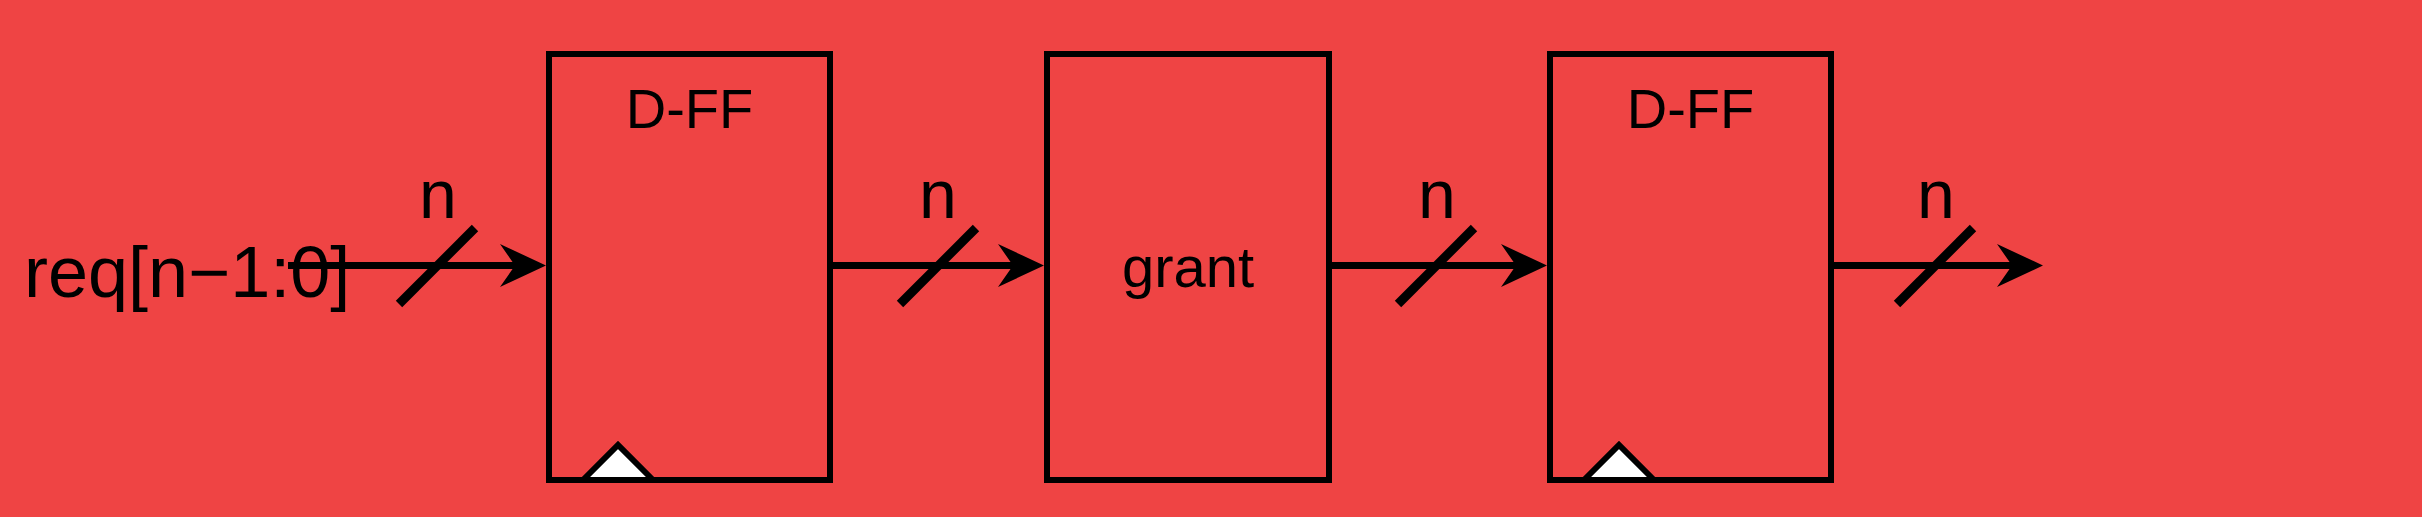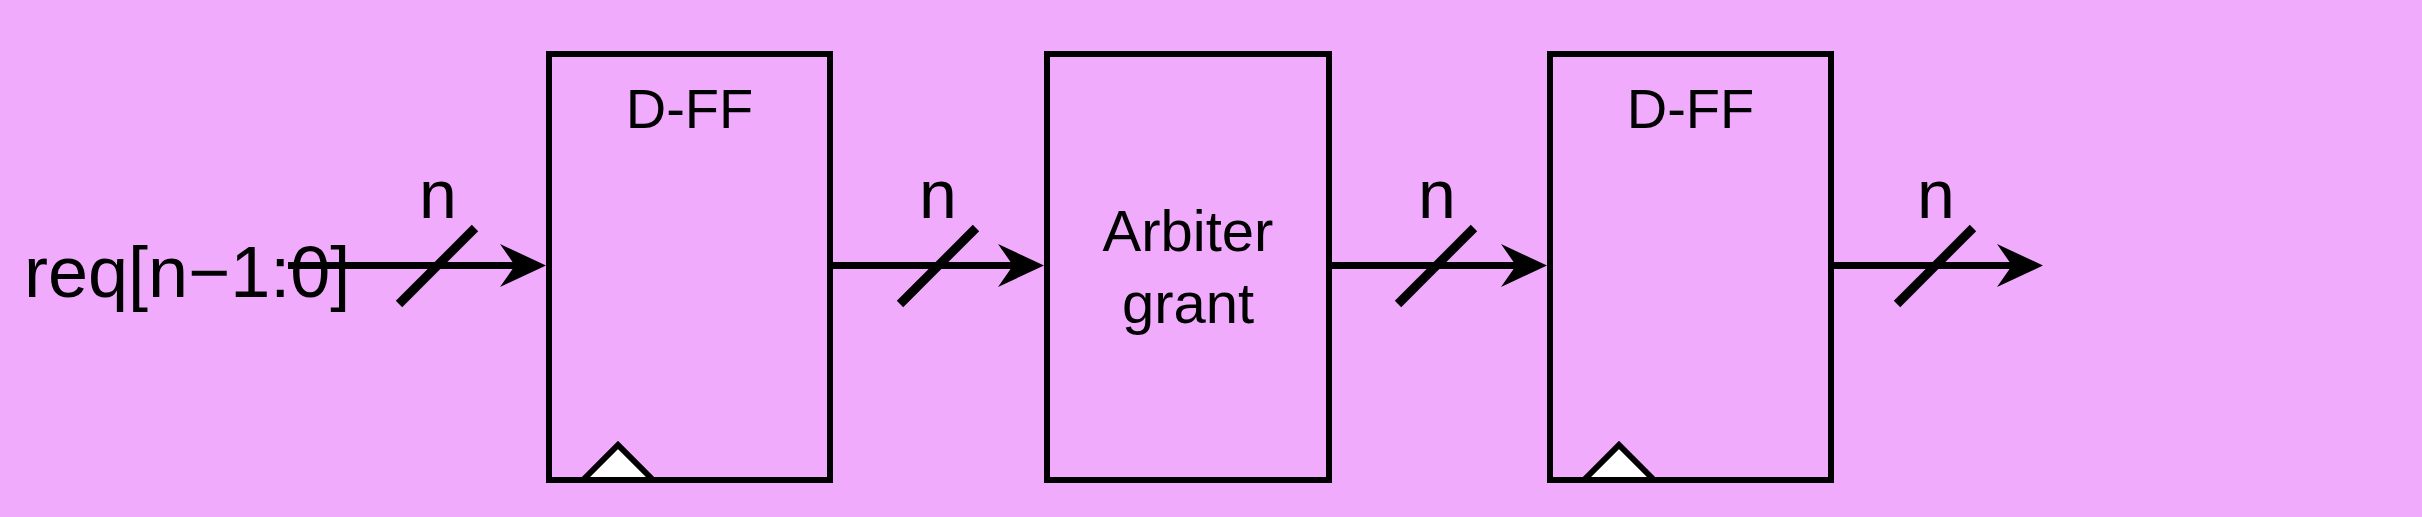--- a/index.html
+++ b/index.html
@@ -3,21 +3,21 @@
 <meta charset="utf-8">
 <style>
   * { margin: 0; padding: 0; box-sizing: border-box; }
   html, body { background: #ffffff; }
   body { font-family: "Liberation Sans", sans-serif; color: #000000; }
 
   .canvas {
     position: relative;
     width: 2422px;
     height: 517px;
-    background: #f0abfc;
+    background: #ef4444;
     overflow: hidden;
   }
 
   .wire-layer {
     position: absolute;
     left: 0; top: 0;
     width: 2422px;
     height: 517px;
   }
 
@@ -110,21 +110,20 @@
     </g>
   </svg>
 
   <div class="block dff1"></div>
   <div class="block arbiter"></div>
   <div class="block dff2"></div>
 
   <div class="block-label for-dff1">D-FF</div>
 
   <div class="arbiter-label">
-    <div>Arbiter</div>
     <div>grant</div>
   </div>
 
   <div class="block-label for-dff2">D-FF</div>
 
   <div class="signal-label req">req[n−1:0]</div>
 
   <div class="bus-n n1">n</div>
   <div class="bus-n n2">n</div>
   <div class="bus-n n3">n</div>

